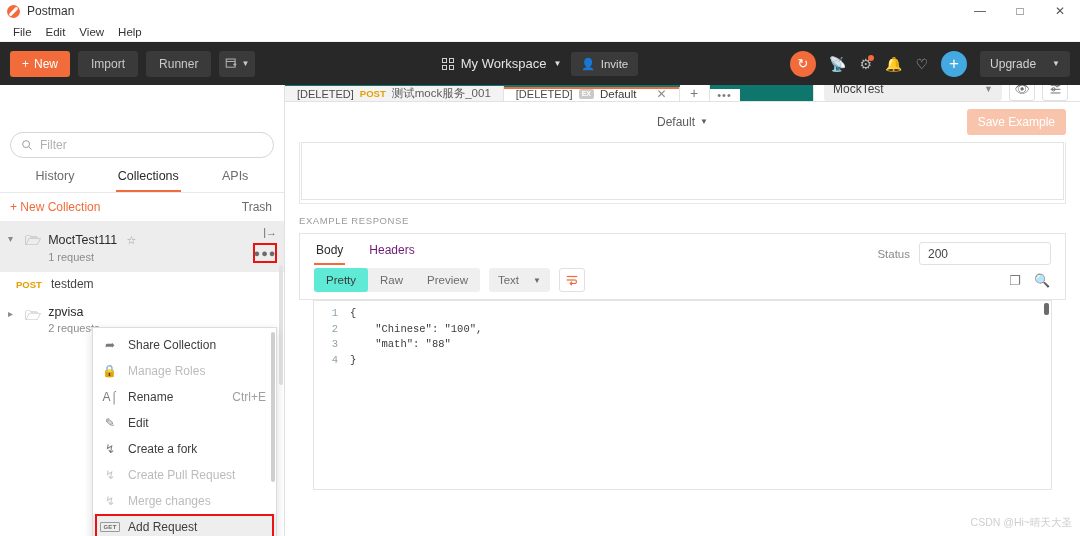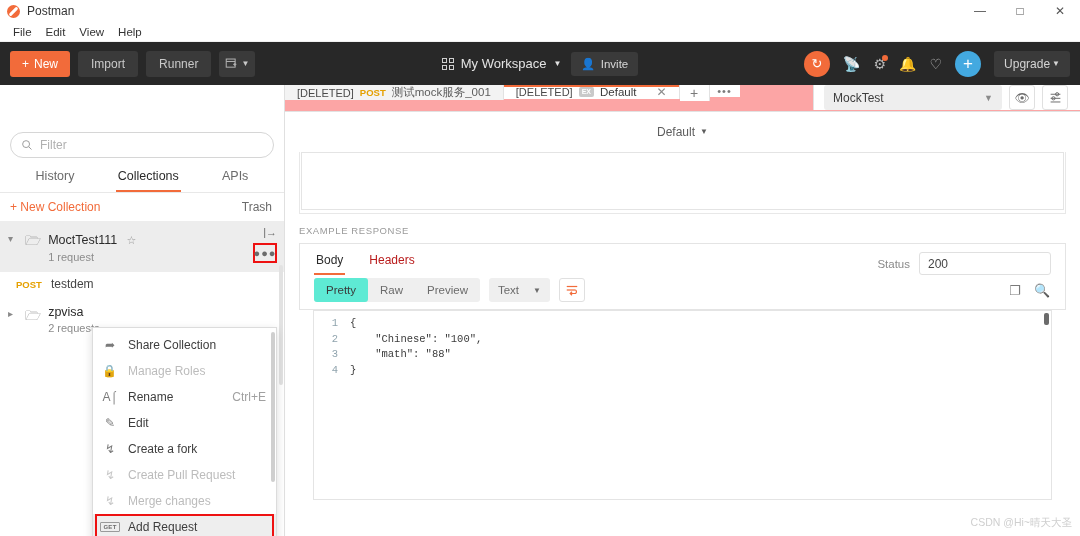--- a/index.html
+++ b/index.html
@@ -102,21 +102,21 @@
   .circ-orange { background: #f26b3a; color: #fff; font-size: 13px; }
   .circ-blue { background: #43a9e0; color: #fff; font-size: 17px; line-height: 1; }
   .tb-ico { color: #b6b6b6; font-size: 14px; cursor: pointer; position: relative; }
   .dot-badge {
     position: absolute; top: -1px; right: -2px;
     width: 6px; height: 6px; border-radius: 50%; background: #f26b3a;
   }
   .upgrade {
     background: #3a3a3a; color: #d4d4d4; border-radius: 3px;
     height: 26px; padding: 0 10px; font-size: 12px;
-    display: flex; align-items: center; gap: 2px; cursor: pointer;
+    display: flex; align-items: center; gap: 16px; cursor: pointer;
   }
 
   
   .main { display: flex; height: calc(536px - 85px); }
 
   
   .sidebar {
     width: 285px; background: #fff;
     border-right: 1px solid #e0e0e0;
     position: relative; flex-shrink: 0;
@@ -201,22 +201,22 @@
   }
   .get-badge {
     border: 1px solid #9a9a9a; color: #6b6b6b;
     font-size: 6px; font-weight: bold; letter-spacing: .3px;
     padding: 1px 2px; border-radius: 1px; line-height: 1;
   }
 
   
   .content { flex: 1; display: flex; flex-direction: column; min-width: 0; }
   .tabstrip {
-    height: 27px; display: flex; align-items: flex-start;
-    border-bottom: 1px solid #e2e2e2; background: #fca5a5;
+    height: 17px; display: flex; align-items: flex-end;
+    border-bottom: 1px solid #e2e2e2; background: #0f766e;
   }
   .rtab {
     display: flex; align-items: center; gap: 6px;
     padding: 0 12px; font-size: 11.5px; color: #5d5d5d;
     border-right: 1px solid #e2e2e2; cursor: pointer;
     background: #f3f3f3; position: relative;
   }
   .rtab.active { background: #fff; color: #3a3a3a; }
   .rtab.active::before {
     content: ""; position: absolute; left: 0; right: 0; top: 0;
@@ -280,21 +280,21 @@
   .ex-resp-label {
     font-size: 9.5px; color: #9a9a9a; letter-spacing: .6px;
     margin-top: 11px; margin-bottom: 7px;
   }
   .resp-box { border: 1px solid #e4e4e4; }
   .resp-tabs {
     display: flex; align-items: flex-end; padding: 0 14px;
     height: 31px; position: relative;
   }
   .rsp-tab {
-    font-size: 12px; color: #b91c1c; margin-right: 22px;
+    font-size: 12px; color: #701a75; margin-right: 22px;
     padding: 6px 2px; border-bottom: 2px solid transparent; cursor: pointer;
   }
   .rsp-tab.active { color: #2b2b2b; border-bottom-color: #f26b3a; }
   .status-wrap {
     margin-left: auto; display: flex; align-items: center; gap: 9px;
   }
   .status-label { font-size: 11.5px; color: #8a8a8a; }
   .status-input {
     border: 1px solid #e0e0e0; border-radius: 3px;
     width: 132px; height: 23px; display: flex; align-items: center;
@@ -558,20 +558,21 @@
           </svg>
         </div>
       </div>
     </div>
 
     <div class="req-header">
       <div class="default-sel">
         <span>Default</span>
         <span style="font-size:8px;">▼</span>
       </div>
+      <div class="save-example">Save Example</div>
     </div>
 
     <div class="body-area">
       <div class="empty-panel-outer">
         <div class="empty-panel"></div>
       </div>
 
       <div class="ex-resp-label">EXAMPLE RESPONSE</div>
 
       <div class="resp-box">

